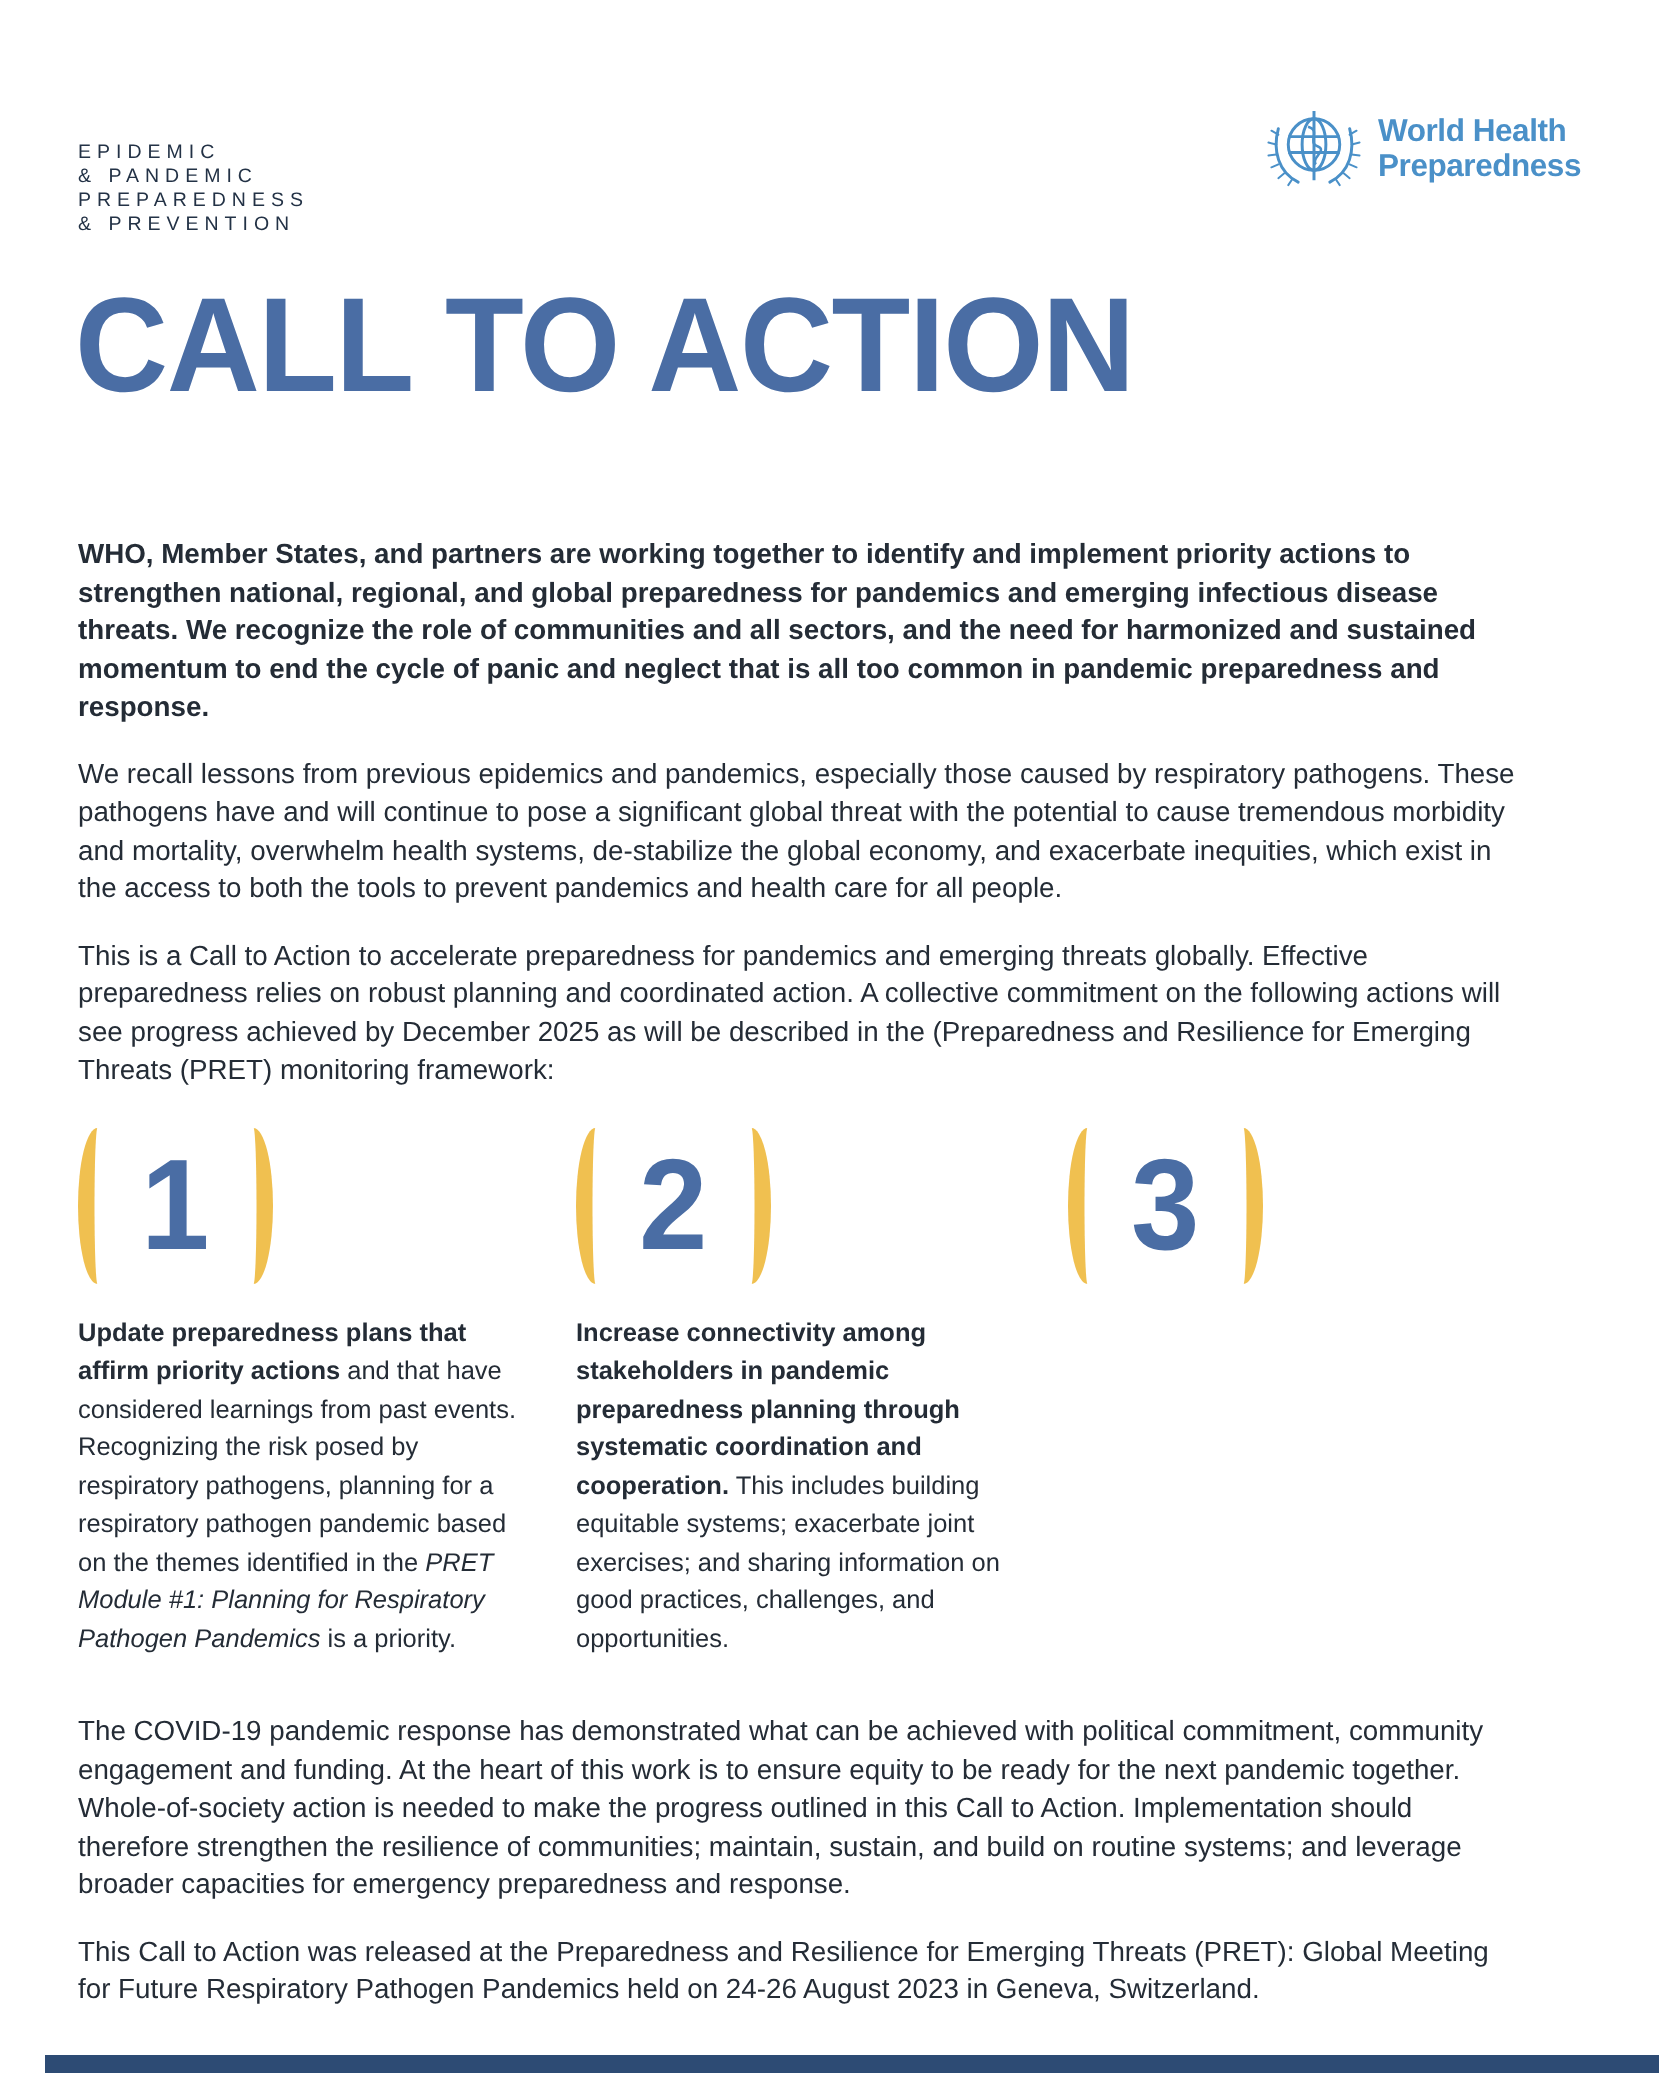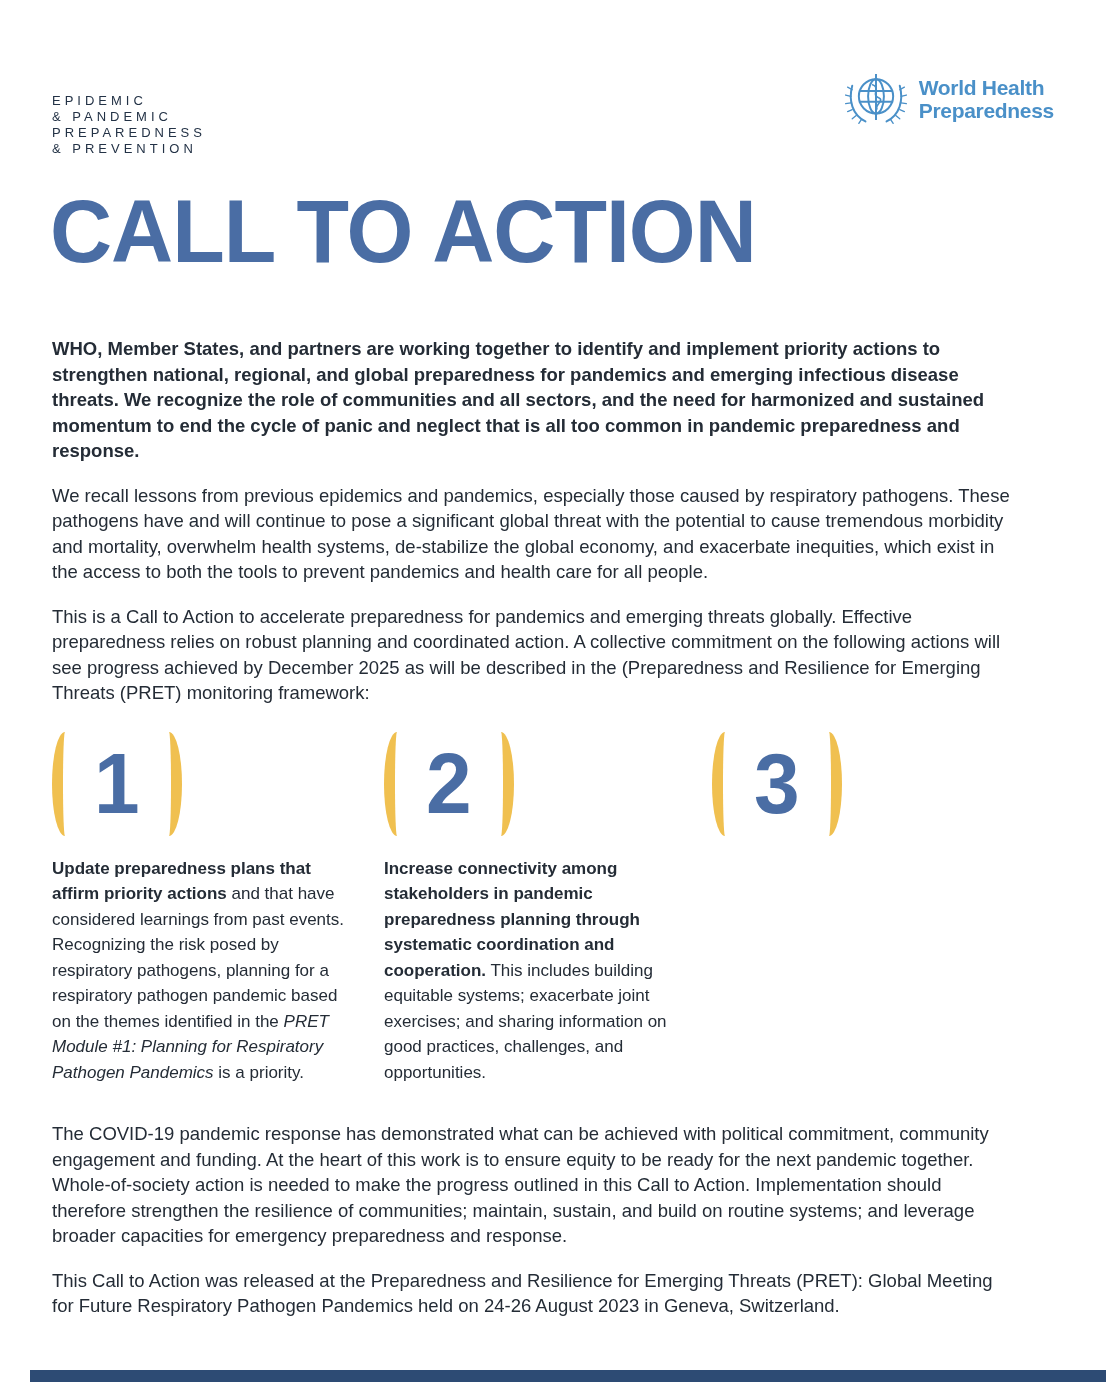--- a/index.html
+++ b/index.html
@@ -35,21 +35,21 @@
 
   
   .title{
     position:absolute;left:50px;top:186px;
     color:var(--title-blue);
     font-size:86px;font-weight:800;letter-spacing:-1px;line-height:1;
     transform:scaleY(1.04);transform-origin:left top;
   }
 
   
-  .copy{position:absolute;left:52px;top:336px;width:966px;}
+  .copy{position:absolute;left:52px;top:356px;width:966px;}
   .para{font-size:18.5px;line-height:25.5px;margin-bottom:19px;}
   .para.lead{font-weight:700;}
 
   
   .actions{display:flex;gap:32px;margin-top:24px;}
   .action{width:300px;}
   .action:nth-child(2){width:296px;margin-left:0;}
   .marker{display:flex;align-items:center;gap:14px;height:108px;margin-bottom:18px;}
   .paren{width:26px;height:104px;}
   .paren.open{border-left:11px solid var(--yellow);border-radius:50% 0 0 50%/ 50% 0 0 50%;}

